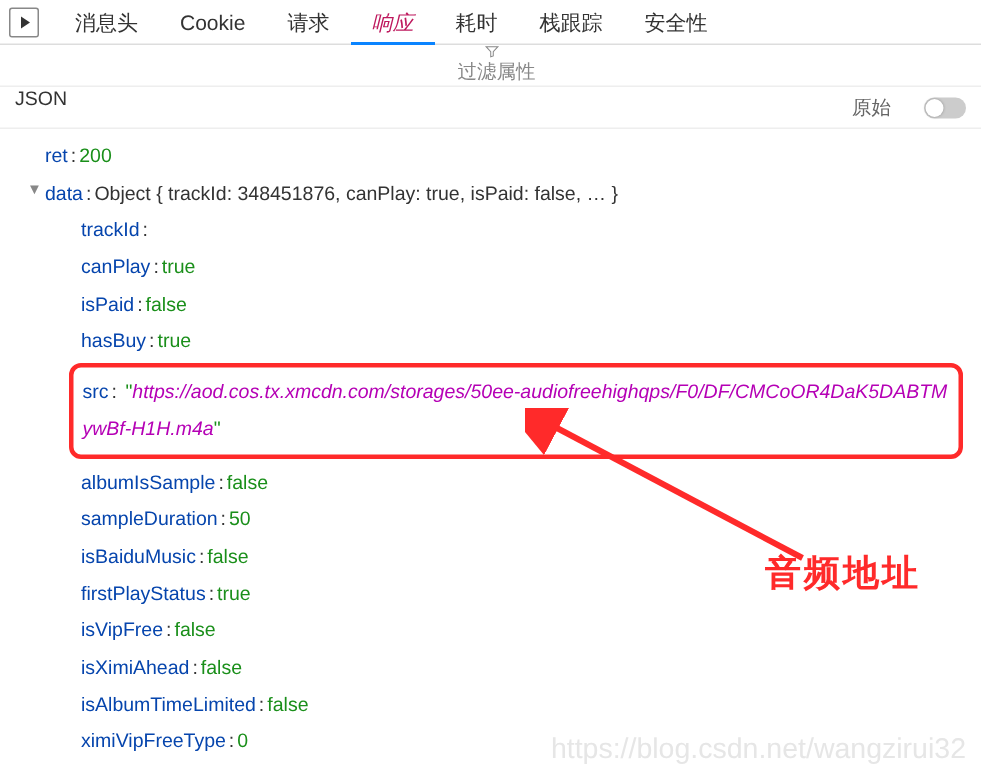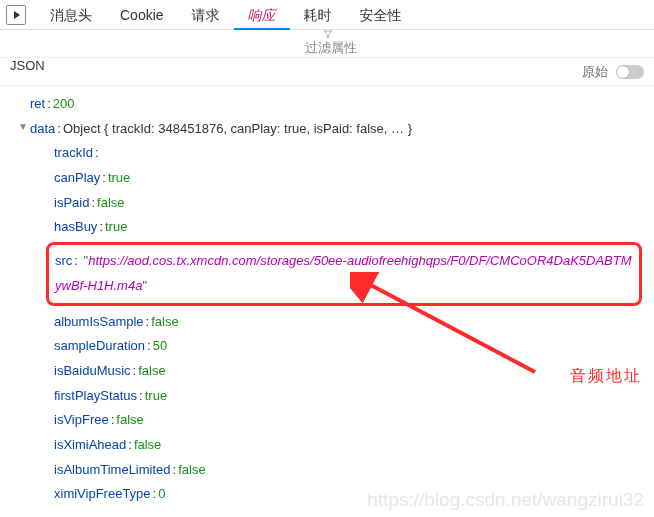--- a/index.html
+++ b/index.html
@@ -66,21 +66,21 @@
   display: flex;
   justify-content: space-between;
   height: 28px;
   padding: 0 10px;
   border-bottom: 1px solid #eee;
 }
 .json-label { color: #333; }
 .raw-toggle {
   display: flex;
   align-items: center;
-  gap: 8px;
+  gap: 22px;
   color: #666;
 }
 .toggle-switch {
   width: 28px; height: 14px;
   background: #ccc;
   border-radius: 8px;
   position: relative;
 }
 .toggle-knob {
   width: 12px; height: 12px;
@@ -115,25 +115,25 @@
   border: 3px solid #ff2a2a;
   border-radius: 8px;
   padding: 4px 6px;
   margin: 2px 8px 4px 30px;
 }
 .src-line { display: inline; }
 .src-url { word-break: break-all; color: #b500b5; font-style: italic; }
 .quote { color: #1a8f1a; }
 .annotation {
   position: absolute;
-  right: 12px;
+  right: 40px;
   top: 366px;
   color: #ff2a2a;
-  font-size: 16px;
-  font-weight: normal;
+  font-size: 24px;
+  font-weight: bold;
   letter-spacing: 2px;
 }
 .arrow-svg {
   position: absolute;
   left: 350px;
   top: 272px;
   pointer-events: none;
 }
 .watermark {
   position: absolute;
@@ -149,20 +149,21 @@
 
 <div class="tabbar">
   <div class="tab-icon-box">
     <div class="play-triangle"></div>
   </div>
   <div class="tab">消息头</div>
   <div class="tab">Cookie</div>
   <div class="tab">请求</div>
   <div class="tab active">响应</div>
   <div class="tab">耗时</div>
+  <div class="tab">栈跟踪</div>
   <div class="tab">安全性</div>
 </div>
 
 <div class="filter-row">
   <svg class="filter-icon" viewBox="0 0 16 16">
       <path d="M1 2h14l-5.5 6v5l-3 1v-6z" fill="none" stroke="#888" stroke-width="1.2"></path>
     </svg>
   <span>过滤属性</span>
 </div>
 

